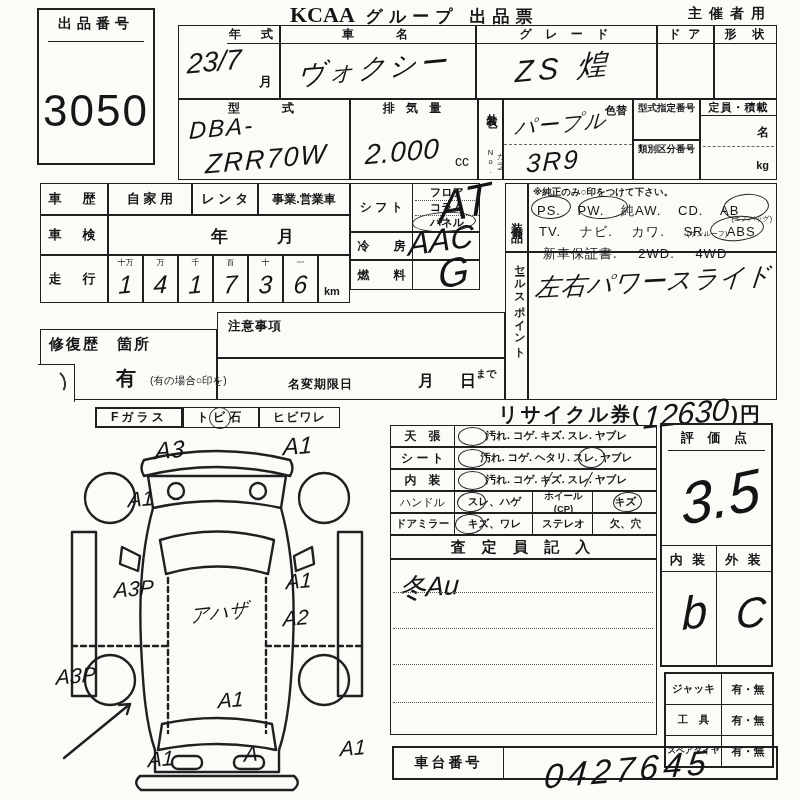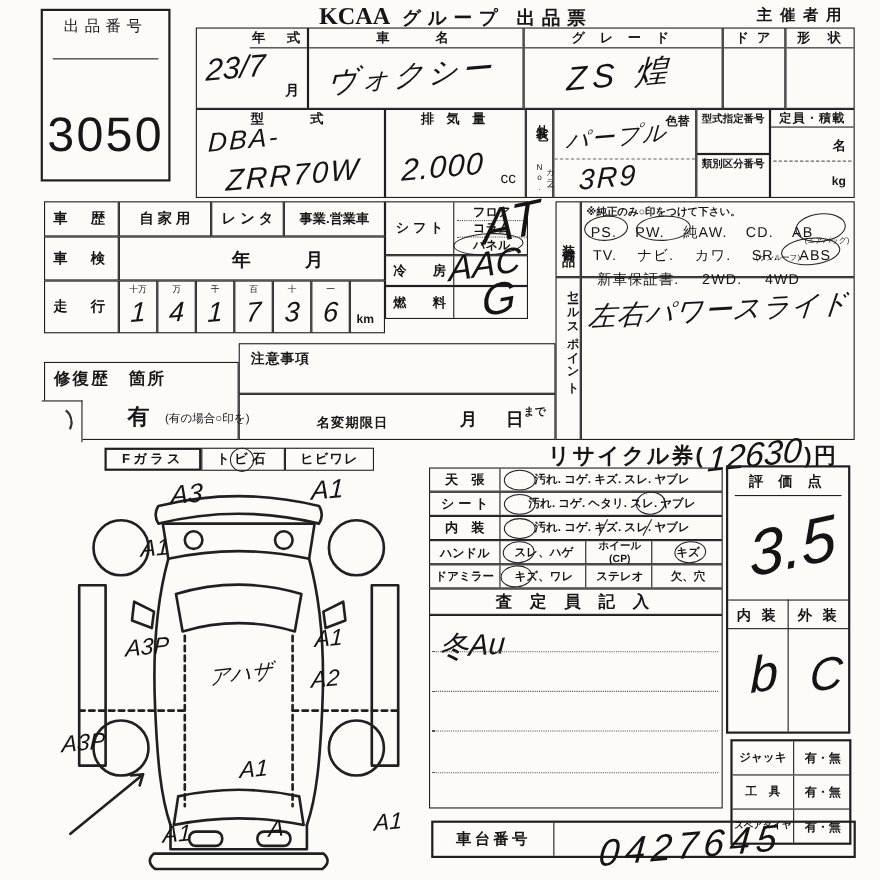--- a/index.html
+++ b/index.html
@@ -15,21 +15,21 @@
   .dotline{position:absolute;border-bottom:1.6px dotted #555;}
   .slashmark{position:absolute;border-top:1.9px solid #232323;transform:rotate(-62deg);}
   svg{display:block;}
 </style>
 </head>
 <body>
 
 <div id="sheet">
 
   <div class="cell" style="left:37px;top:8px;width:118px;height:157px;border-width:2px;">
-    <div style="margin:5px 9px 12px;padding-bottom:20px;border-bottom:1.5px solid #1f1f1f;text-align:center;font-size:14px;font-weight:normal;letter-spacing:5px;">出品番号</div>
+    <div style="margin:5px 9px 12px;padding-bottom:8px;border-bottom:1.5px solid #1f1f1f;text-align:center;font-size:14px;font-weight:bold;letter-spacing:5px;">出品番号</div>
     <div style="margin-top:44px;text-align:center;font-size:44px;letter-spacing:2px;">3050</div>
   </div>
 
   <div class="abs" style="left:290px;top:2px;font-size:17px;white-space:nowrap;">
     <span style="font-size:22px;font-weight:bold;font-family:'Liberation Serif','DejaVu Serif',serif;">KCAA</span>
     <span style="font-weight:bold;letter-spacing:6px;margin-left:6px;">グループ 出品票</span>
   </div>
   <div class="abs" style="left:688px;top:5px;font-size:14px;font-weight:bold;letter-spacing:7px;">主催者用</div>
 
   <div class="cell" style="left:178px;top:25px;width:102px;height:74px;padding-left:48px;">
@@ -272,21 +272,21 @@
   </div>
   <div class="cell" style="left:390px;top:447px;width:267px;height:22px;">
     <div class="abs ctr" style="left:0;top:0;width:64px;height:100%;font-size:12px;font-weight:bold;border-right:1.4px solid #1f1f1f;">シ ー ト</div>
     <div class="abs ctr" style="left:66px;top:0;width:199px;height:100%;font-size:10.5px;font-weight:bold;">汚れ. コゲ. ヘタリ. スレ. ヤブレ</div>
   </div>
   <div class="cell" style="left:390px;top:469px;width:267px;height:22px;">
     <div class="abs ctr" style="left:0;top:0;width:64px;height:100%;font-size:12px;font-weight:bold;border-right:1.4px solid #1f1f1f;">内　装</div>
     <div class="abs ctr" style="left:66px;top:0;width:199px;height:100%;font-size:10.5px;font-weight:bold;">汚れ. コゲ. キズ. スレ. ヤブレ</div>
   </div>
   <div class="cell" style="left:390px;top:491px;width:267px;height:22px;">
-    <div class="abs ctr" style="left:0;top:0;width:64px;height:100%;font-size:11px;font-weight:bold;border-right:1.4px solid #1f1f1f;">ハンドル</div>
+    <div class="abs ctr" style="left:0;top:0;width:64px;height:100%;font-size:11px;font-weight:normal;border-right:1.4px solid #1f1f1f;">ハンドル</div>
     <div class="abs ctr" style="left:66px;top:0;width:76px;height:100%;font-size:10.5px;font-weight:bold;border-right:1.4px solid #1f1f1f;">スレ、ハゲ</div>
     <div class="abs ctr" style="left:144px;top:0;width:58px;height:100%;font-size:9.5px;font-weight:bold;border-right:1.4px solid #1f1f1f;">ホイール(CP)</div>
     <div class="abs ctr" style="left:204px;top:0;width:61px;height:100%;font-size:10.5px;font-weight:bold;">キズ</div>
   </div>
   <div class="cell" style="left:390px;top:513px;width:267px;height:22px;">
     <div class="abs ctr" style="left:0;top:0;width:64px;height:100%;font-size:10.5px;font-weight:bold;border-right:1.4px solid #1f1f1f;">ドアミラー</div>
     <div class="abs ctr" style="left:66px;top:0;width:76px;height:100%;font-size:10.5px;font-weight:bold;border-right:1.4px solid #1f1f1f;">キズ、ワレ</div>
     <div class="abs ctr" style="left:144px;top:0;width:58px;height:100%;font-size:10.5px;font-weight:bold;border-right:1.4px solid #1f1f1f;">ステレオ</div>
     <div class="abs ctr" style="left:204px;top:0;width:61px;height:100%;font-size:10.5px;font-weight:bold;">欠、穴</div>
   </div>

